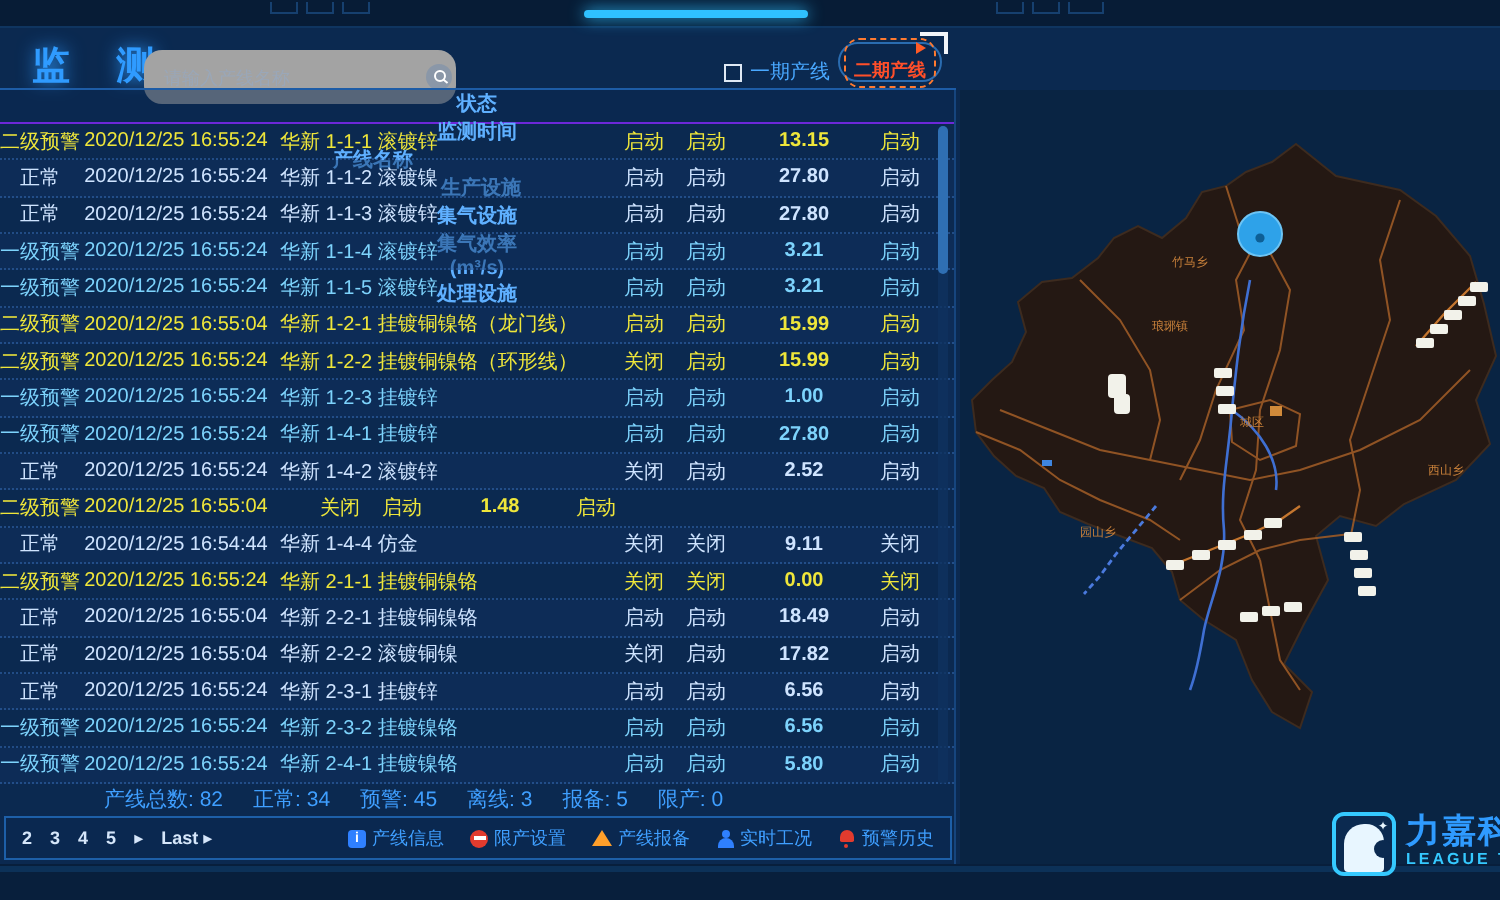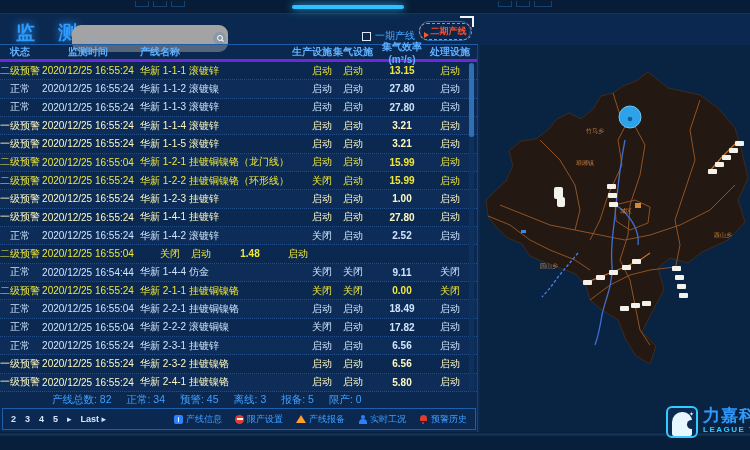--- a/index.html
+++ b/index.html
@@ -20,41 +20,41 @@
   .search input{flex:1;border:none;outline:none;background:transparent;font-size:9px;color:#44536b;padding:0 4px 0 10px;font-family:inherit;}
   .search input::placeholder{color:#9aa7b8;}
   .search .mag{width:13px;height:13px;border-radius:50%;background:#8a97a8;margin-right:2px;position:relative;flex:0 0 13px;}
   .search .mag::before{content:"";position:absolute;left:3.5px;top:3px;width:4px;height:4px;border:1px solid #fff;border-radius:50%;}
   .search .mag::after{content:"";position:absolute;left:8px;top:8px;width:3px;height:1.4px;background:#fff;transform:rotate(40deg);}
   .phase1{position:absolute;left:362px;top:29px;display:flex;align-items:center;gap:4px;cursor:pointer;}
   .phase1 .box{width:9px;height:9px;border:1px solid #dfe9f5;background:transparent;}
   .phase1 .lbl{font-size:10px;color:#49a8ff;}
   .phase2{position:absolute;left:419px;top:21px;width:52px;height:20px;border:1px solid #2a6cb0;border-radius:10px;
           display:flex;align-items:center;justify-content:center;cursor:pointer;background:rgba(10,35,70,.4);}
-  .phase2 .inner{display:flex;align-items:flex-end;gap:2px;border:1px dashed #ff7a30;border-radius:8px;padding:1px 4px;}
+  .phase2 .inner{display:flex;align-items:flex-end;gap:2px;border:1px dashed #ff7a30;border-radius:8px;padding:1px 4px;flex-direction:column;}
   .phase2 .flag{width:0;height:0;border-left:5px solid #ff5a26;border-top:3px solid transparent;border-bottom:3px solid transparent;}
   .phase2 .lbl{font-size:9px;color:#ff4f2a;font-weight:bold;white-space:nowrap;}
   .corner{position:absolute;left:460px;top:16px;width:14px;height:11px;border-top:2px solid #f2f5fa;border-right:2px solid #f2f5fa;}
   
   .panel{position:absolute;left:0;top:45px;width:478px;height:387px;border-right:1px solid #16457e;}
-  .thead{display:flex;height:17px;align-items:center;border-bottom:3px solid #6d28d9;background:rgba(10,40,80,.5);}
+  .thead{display:flex;height:17px;align-items:center;border-bottom:1px solid #6d28d9;background:rgba(10,40,80,.5);flex-direction:column;}
   .thead span{font-size:10px;font-weight:bold;color:#5fb0ff;}
   .rows{height:330px;display:flex;flex-direction:column;}
   .row{flex:1;display:flex;align-items:center;border-bottom:1px dotted rgba(60,120,200,.45);cursor:pointer;}
   .row:nth-child(even){background:rgba(16,48,96,.45);}
   .row span{font-size:10px;white-space:nowrap;overflow:hidden;}
   .c-status{width:40px;text-align:center;}
   .c-time{width:96px;text-align:center;}
   .c-name{width:152px;text-align:left;padding-left:4px;}
   .c-prod{width:44px;text-align:right;}
   .c-gas{width:42px;text-align:center;}
   .c-eff{width:56px;text-align:center;font-weight:bold;}
   .c-treat{width:40px;text-align:center;}
   .lv-normal{color:#cfe4ff;}
-  .lv-warn1{color:#fef9c3;}
+  .lv-warn1{color:#7dd3fc;}
   .lv-warn2{color:#efe63a;}
   
   .sbar{position:absolute;right:3px;top:18px;width:5px;height:329px;background:rgba(15,50,95,.8);border-radius:3px;}
   .sthumb{position:absolute;left:0;top:0;width:5px;height:74px;background:#2f6fb3;border-radius:3px;}
   
   .summary{height:16px;display:flex;align-items:center;padding-left:52px;gap:15px;}
   .summary .itm{font-size:10.5px;color:#3f9fff;white-space:nowrap;}
   
   .bbar{position:absolute;left:2px;top:363px;width:474px;height:22px;border:1px solid #1d5fa8;background:rgba(10,40,80,.35);
         display:flex;align-items:center;justify-content:space-between;padding:0 8px;}

